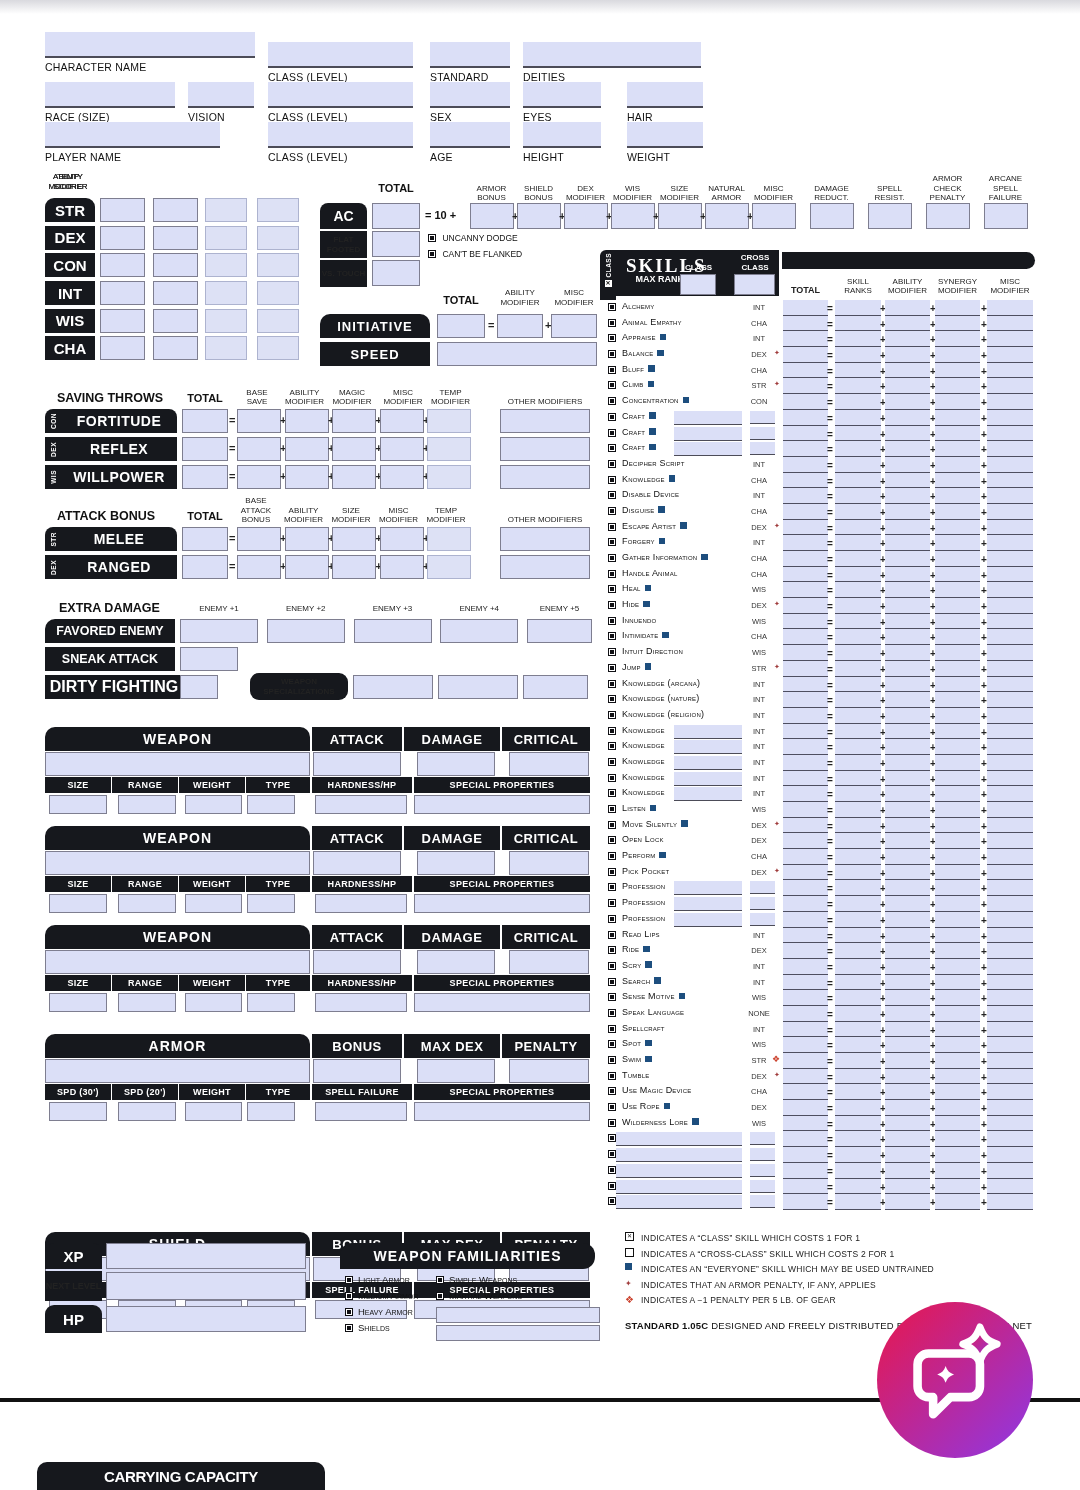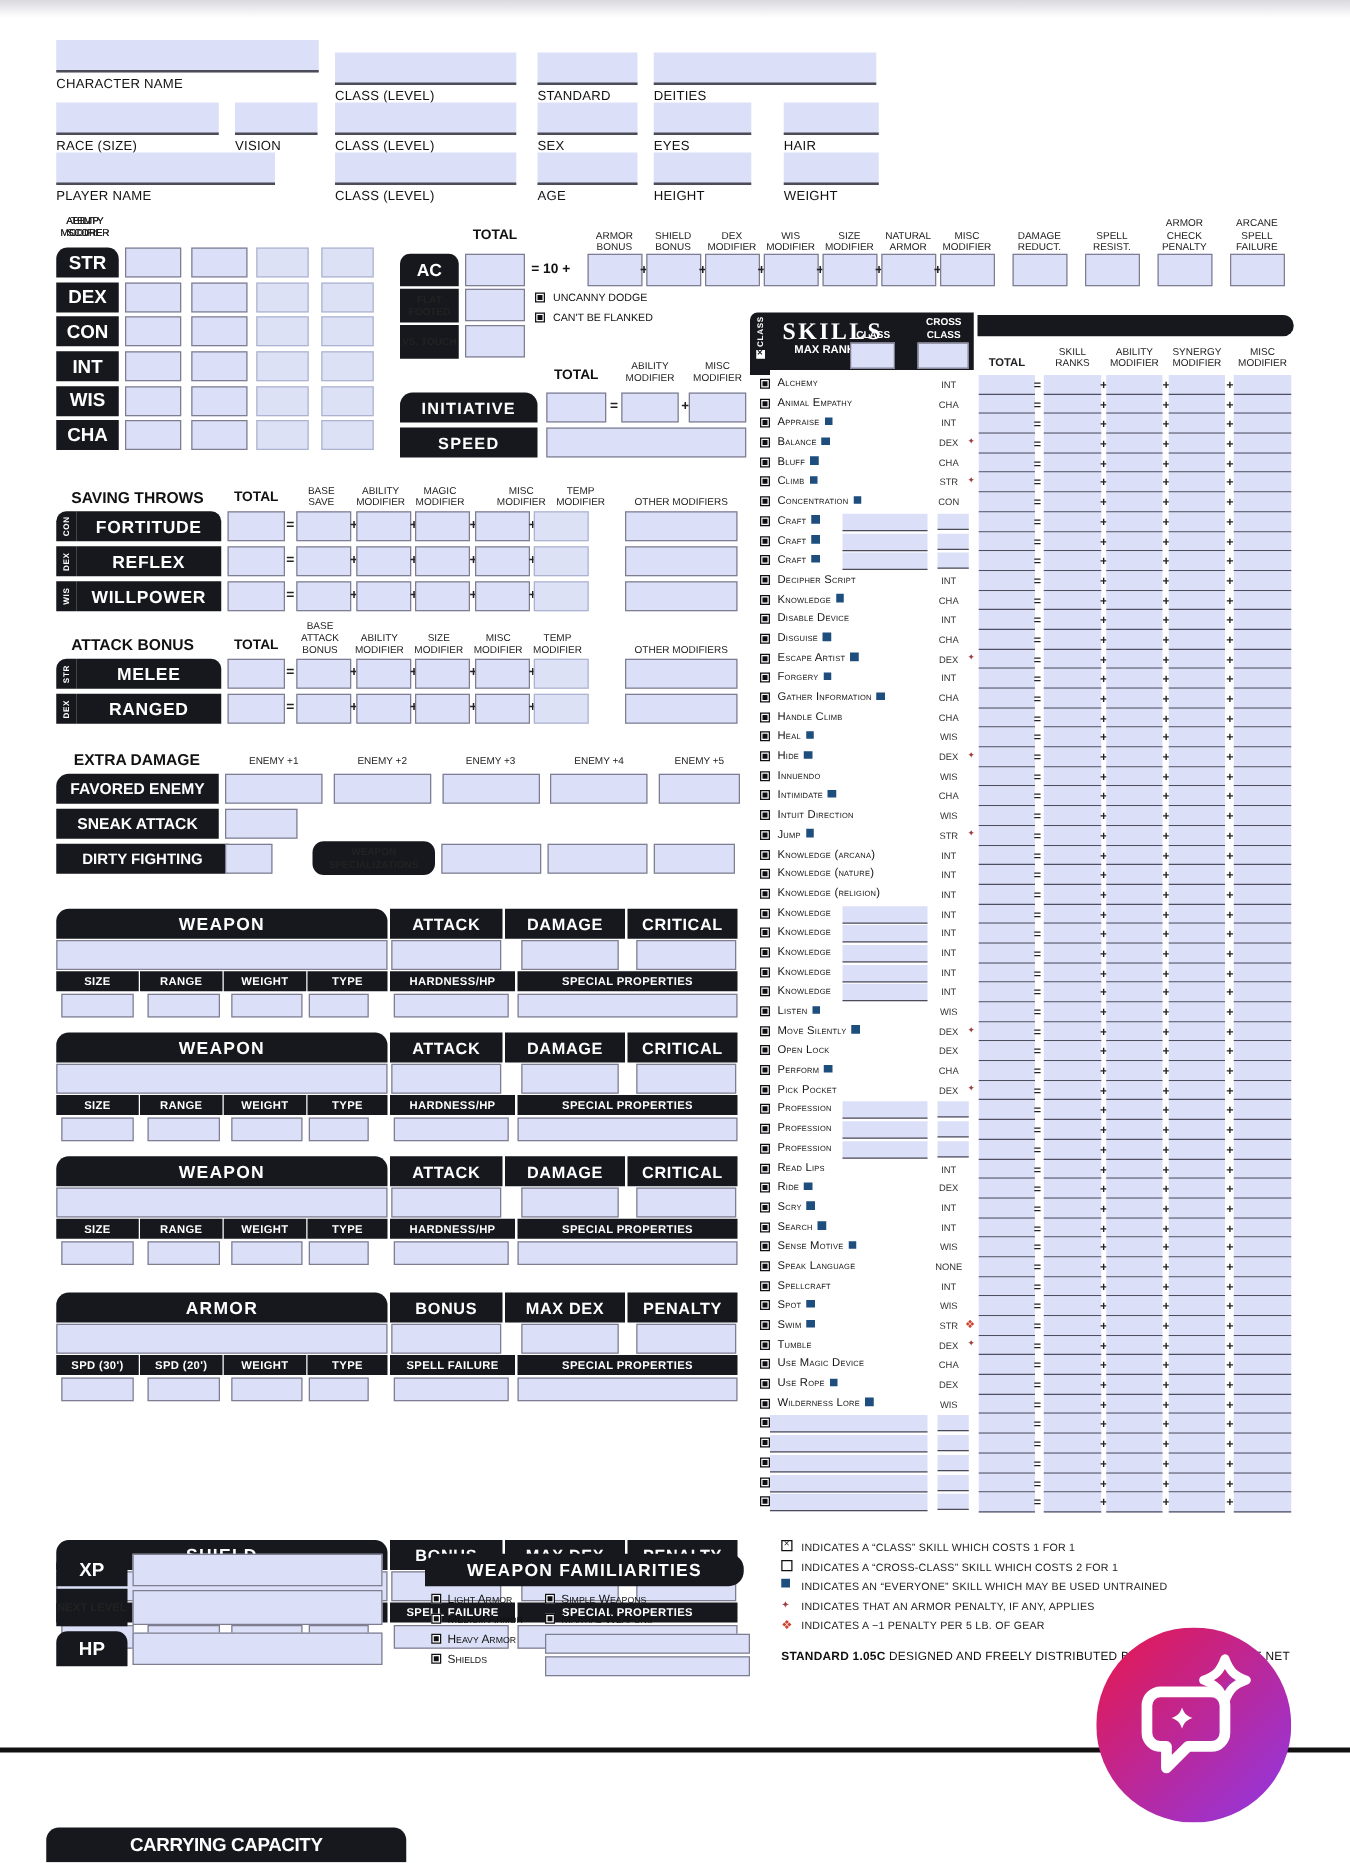--- a/index.html
+++ b/index.html
@@ -302,21 +302,21 @@
     <div class="abs inp" style="left:117px;top:54px;width:160px;height:24px"></div>
   </div>
 
   <div class="abs" style="left:45px;top:385px;width:550px">
     <div class="abs" style="left:12px;top:6px;font-weight:bold;font-size:12.5px">SAVING THROWS</div>
     <div class="abs" style="left:137px;top:7px;width:46px;text-align:center;font-weight:bold;font-size:11px">TOTAL</div>
     <div class="abs" style="left:190px;top:0;display:flex">
 
     <span class="h8" style="width:44px;margin-right:3.5px;display:flex;align-items:flex-end;justify-content:center;height:22px">BASE SAVE</span>
         <span class="h8" style="width:44px;margin-right:3.5px;display:flex;align-items:flex-end;justify-content:center;height:22px">ABILITY MODIFIER</span>
-        <span class="h8" style="width:44px;margin-right:21px;display:flex;align-items:flex-end;justify-content:center;height:22px">MAGIC MODIFIER</span>
+        <span class="h8" style="width:44px;margin-right:7px;display:flex;align-items:flex-end;justify-content:center;height:22px">MAGIC MODIFIER</span>
         <span class="h8" style="width:44px;margin-right:3.5px;display:flex;align-items:flex-end;justify-content:center;height:22px">MISC MODIFIER</span>
         <span class="h8" style="width:44px;margin-right:3.5px;display:flex;align-items:flex-end;justify-content:center;height:22px">TEMP MODIFIER</span>
       </div>
     <div class="abs h8" style="left:455px;top:0;width:90px;height:22px;display:flex;align-items:flex-end;justify-content:center">OTHER MODIFIERS</div>
     <div class="svrows" style="position:absolute;left:0;top:24px;width:550px">
 
     <div class="svrow">
         <span class="svt1 blk">
             <span class="vtxt">CON</span>
           </span>
@@ -440,21 +440,21 @@
     <div class="febox" style="top:21px">
 
     <span class="inp"></span>
         <span class="inp"></span>
         <span class="inp"></span>
         <span class="inp"></span>
         <span class="inp"></span>
       </div>
     <div class="abs blk" style="left:0;top:49px;width:130px;height:24px;font-size:12.5px">SNEAK ATTACK</div>
     <div class="abs inp" style="left:135px;top:49px;width:58px;height:24px"></div>
-    <div class="abs blk" style="left:0;top:77px;width:138px;height:24px;font-size:12px">DIRTY FIGHTING</div>
+    <div class="abs blk" style="left:0;top:77px;width:138px;height:24px;font-size:16px">DIRTY FIGHTING</div>
     <div class="abs inp" style="left:135px;top:77px;width:38px;height:24px"></div>
     <div class="abs blk h8" style="left:205px;top:75px;width:98px;height:27px;border-radius:9px;font-size:8px">WEAPON SPECIALIZATIONS</div>
     <div class="abs inp" style="left:308px;top:77px;width:80px;height:24px"></div>
     <div class="abs inp" style="left:393px;top:77px;width:80px;height:24px"></div>
     <div class="abs inp" style="left:478px;top:77px;width:65px;height:24px"></div>
   </div>
 
   <div class="abs" style="left:45px;top:727px">
 
   <div class="wblk">
@@ -911,21 +911,21 @@
         <span class="cell c2"></span>
         <span class="rop o2">+</span>
         <span class="cell c3"></span>
         <span class="rop o3">+</span>
         <span class="cell c4"></span>
         <span class="rop o4">+</span>
         <span class="cell c5"></span>
       </div>
         <div class="srow">
         <span class="ckb sck"></span>
-        <span class="sname"><span>Handle Climb</span></span>
+        <span class="sname"><span>Handle Animal</span></span>
 
         <span class="sab">CHA</span>
 
         <span class="cell c1"></span>
         <span class="rop o1">=</span>
         <span class="cell c2"></span>
         <span class="rop o2">+</span>
         <span class="cell c3"></span>
         <span class="rop o3">+</span>
         <span class="cell c4"></span>

